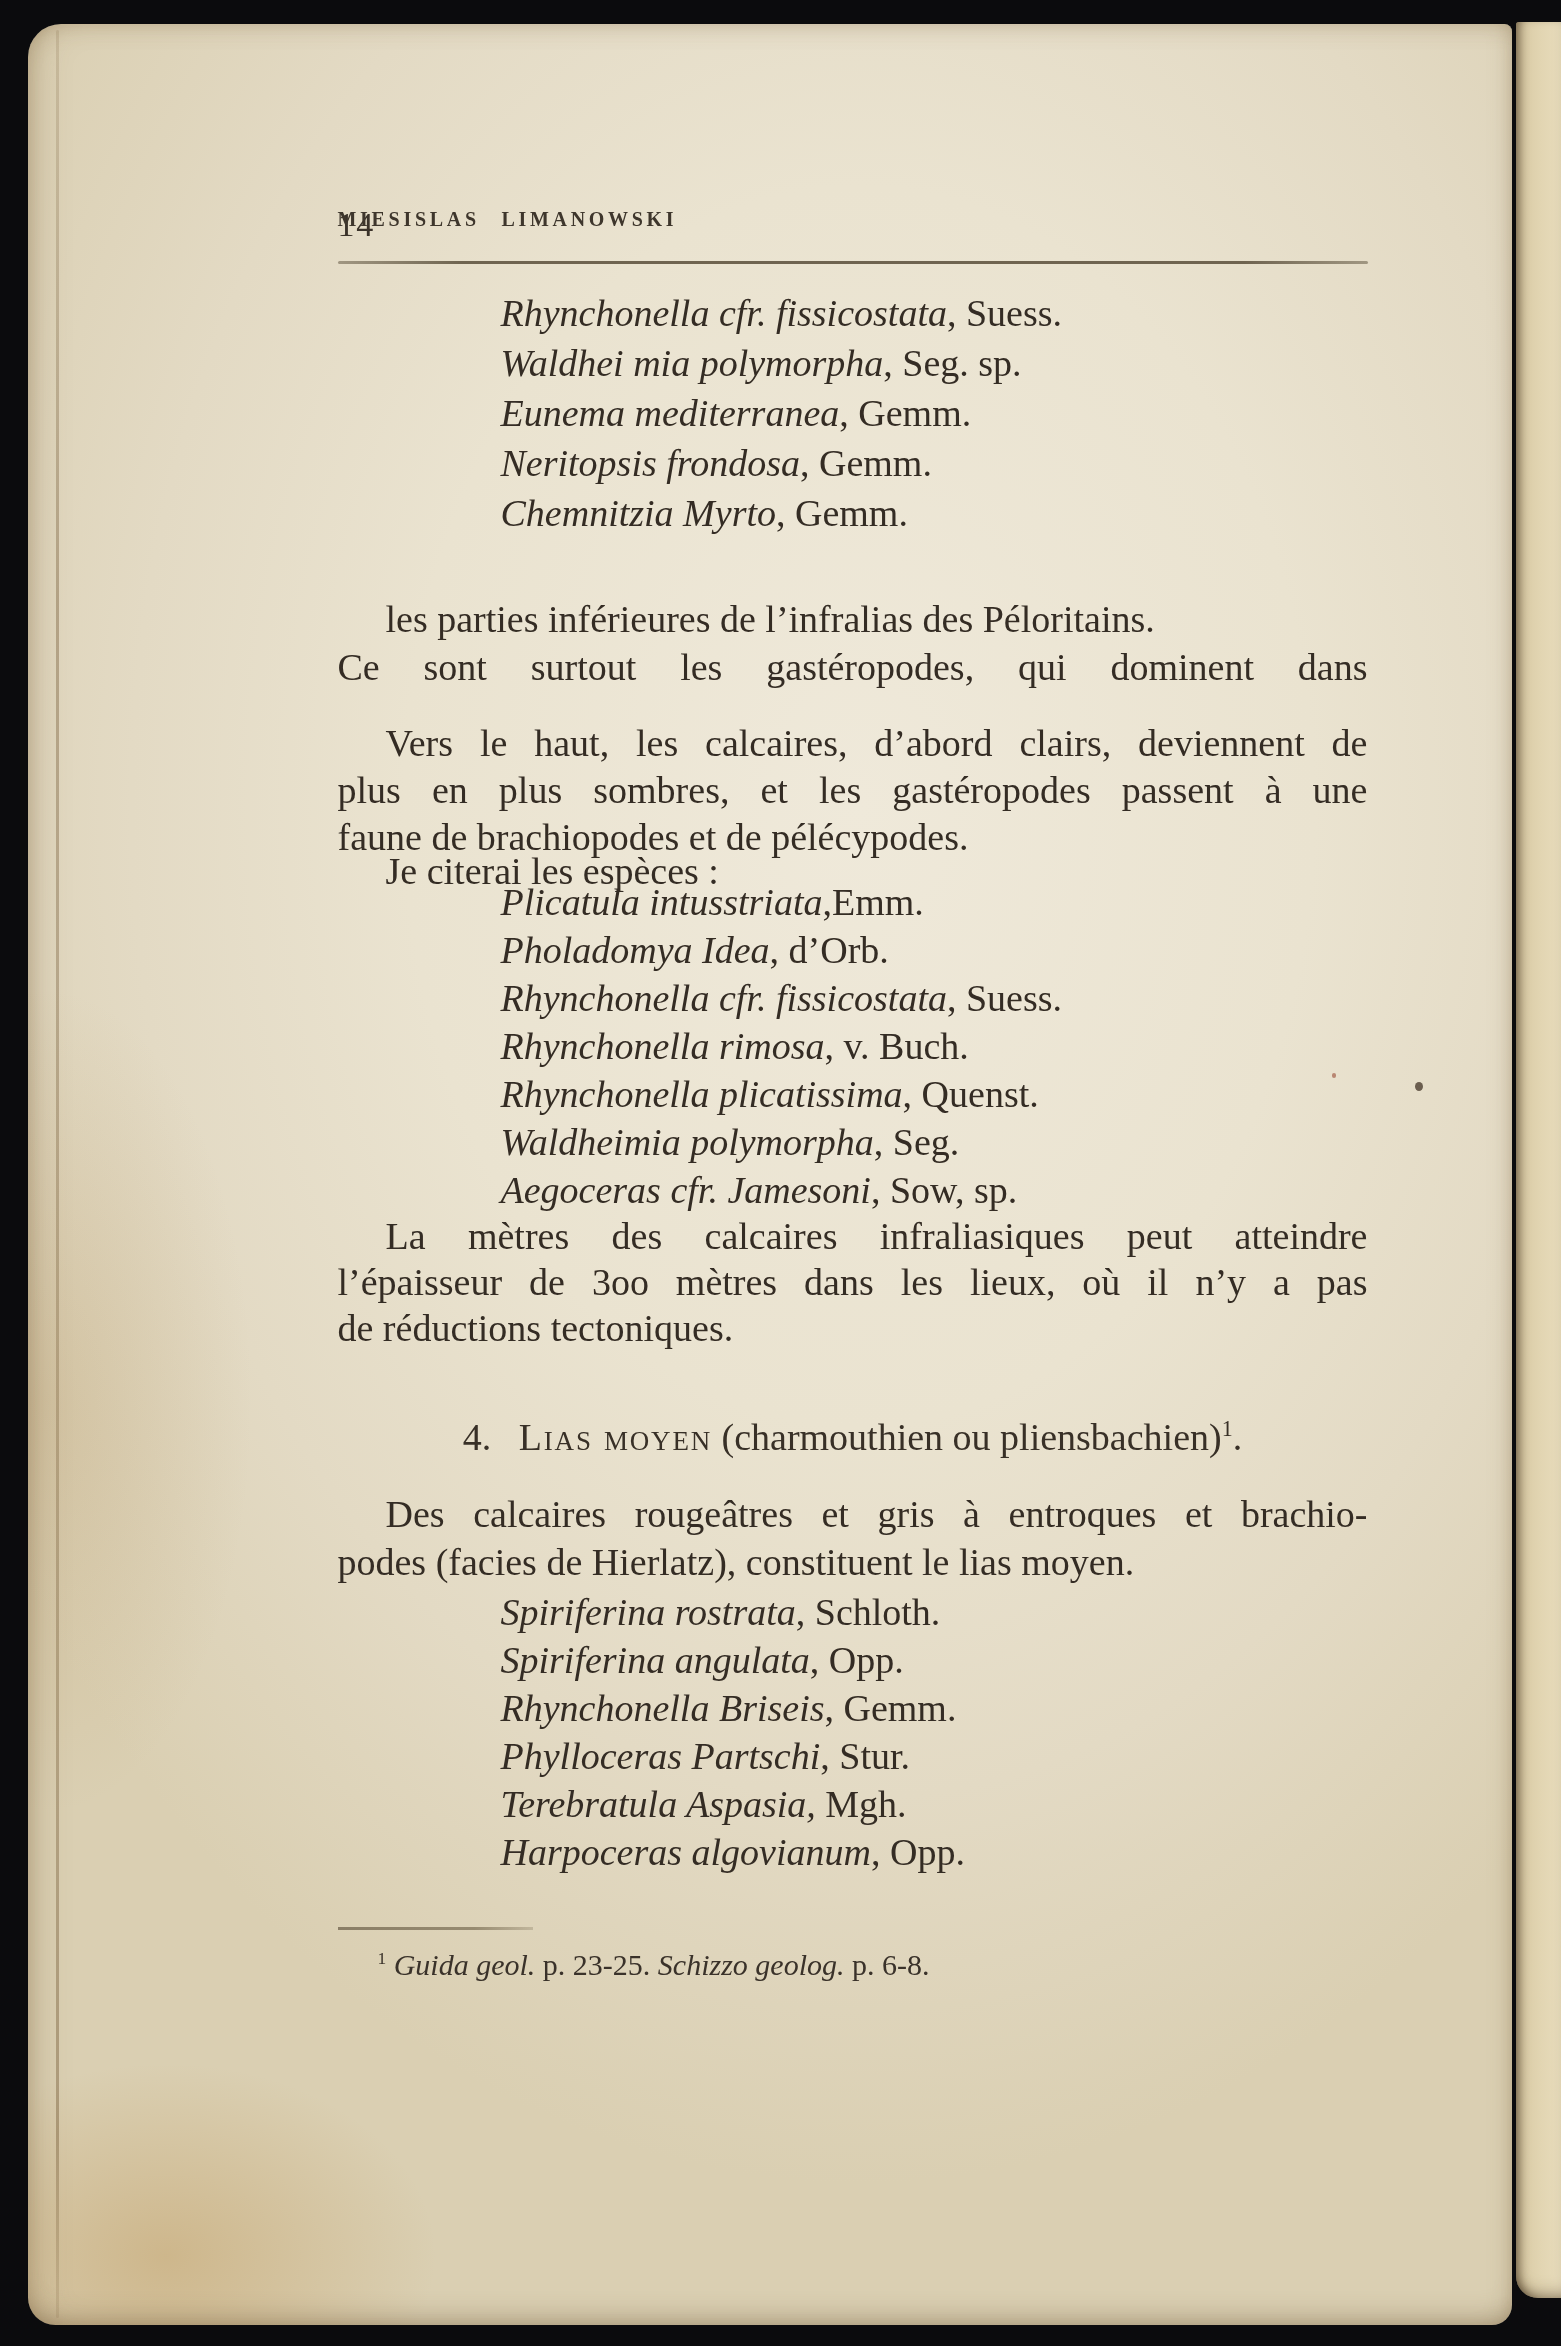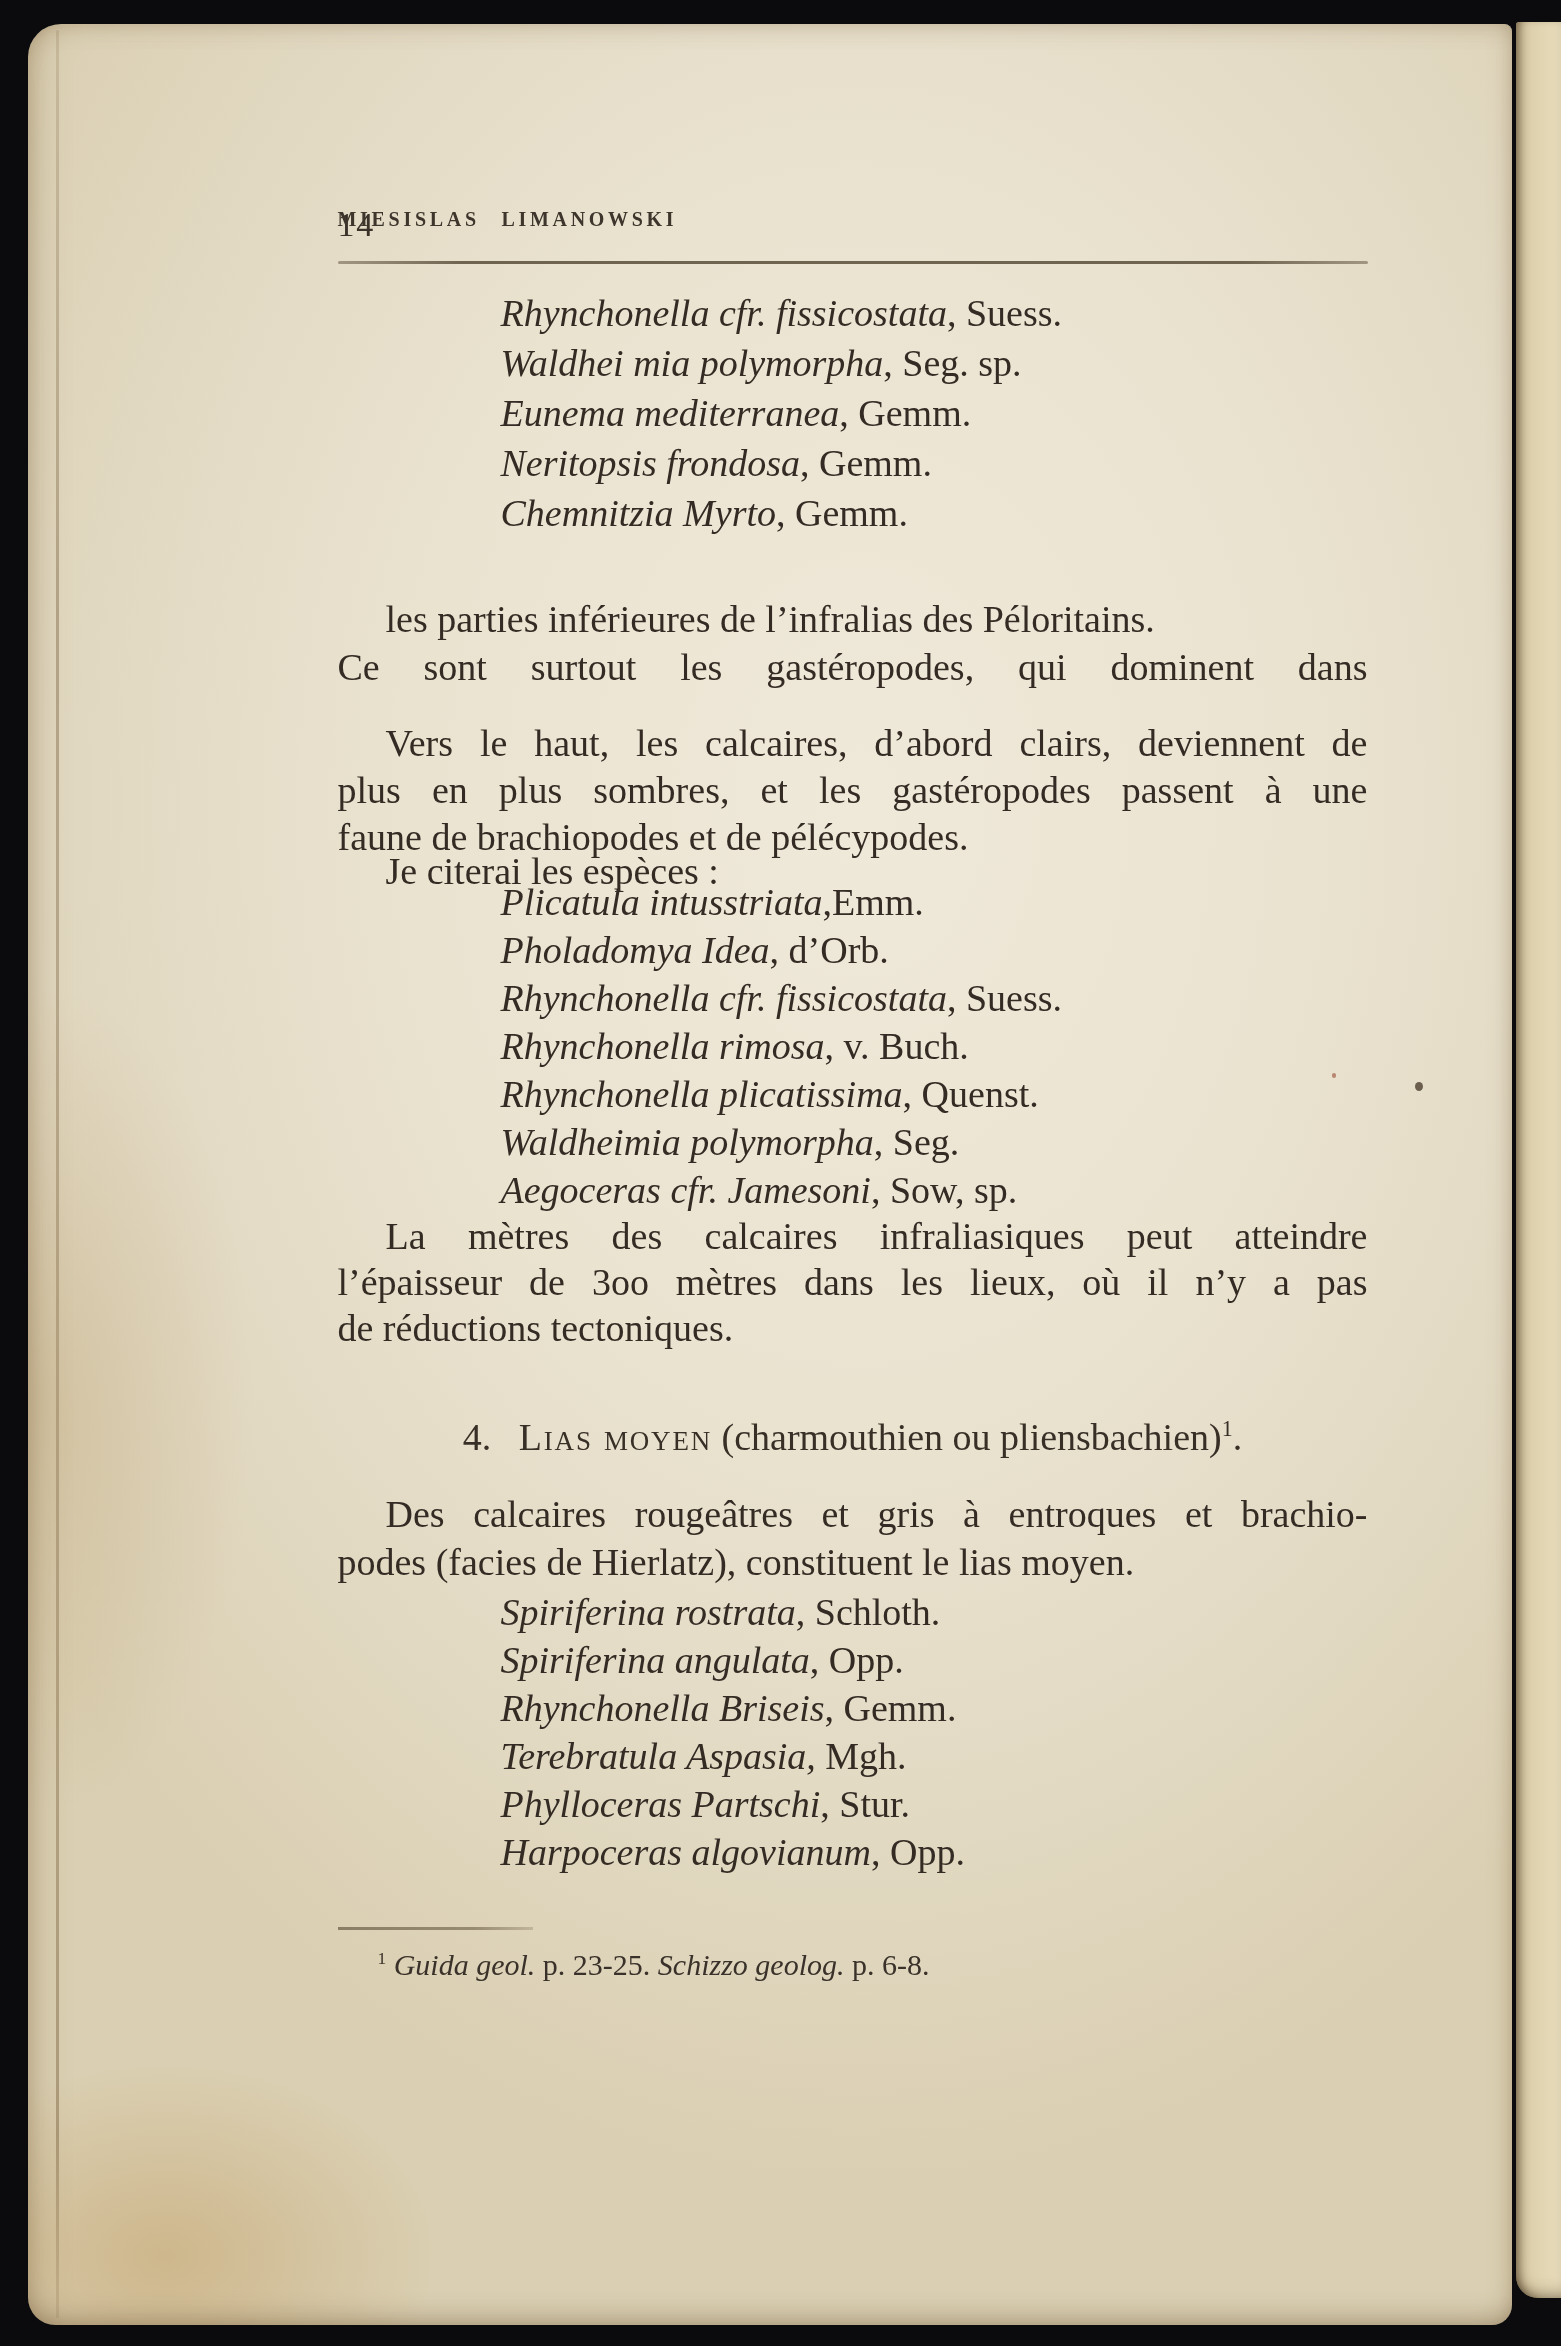--- a/index.html
+++ b/index.html
@@ -176,22 +176,22 @@
 
     <div class="para" id="p5">
         <div class="pline jl">Des calcaires rougeâtres et gris à entroques et brachio-</div>
         <div class="pline last">podes (facies de Hierlatz), constituent le lias moyen.</div>
       </div>
 
     <div class="species" id="list3">
         <div class="sp-line"><span class="it">Spiriferina rostrata</span><span class="ro">, Schloth.</span></div>
         <div class="sp-line"><span class="it">Spiriferina angulata</span><span class="ro">, Opp.</span></div>
         <div class="sp-line"><span class="it">Rhynchonella Briseis</span><span class="ro">, Gemm.</span></div>
+        <div class="sp-line"><span class="it">Phylloceras Partschi</span><span class="ro">, Stur.</span></div>
         <div class="sp-line"><span class="it">Terebratula Aspasia,</span><span class="ro"> Mgh.</span></div>
-        <div class="sp-line"><span class="it">Phylloceras Partschi</span><span class="ro">, Stur.</span></div>
         <div class="sp-line"><span class="it">Harpoceras algovianum</span><span class="ro">, Opp.</span></div>
       </div>
 
     <div class="footnote-rule"></div>
     <div class="footnote"><span class="seg-sup">1</span><span class="seg-roman"> </span><span class="seg-italic">Guida geol.</span><span class="seg-roman"> p. 23-25. </span><span class="seg-italic">Schizzo geolog.</span><span class="seg-roman"> p. 6-8.</span></div>
   </div>
 </div>
 
 
 </body></html>

